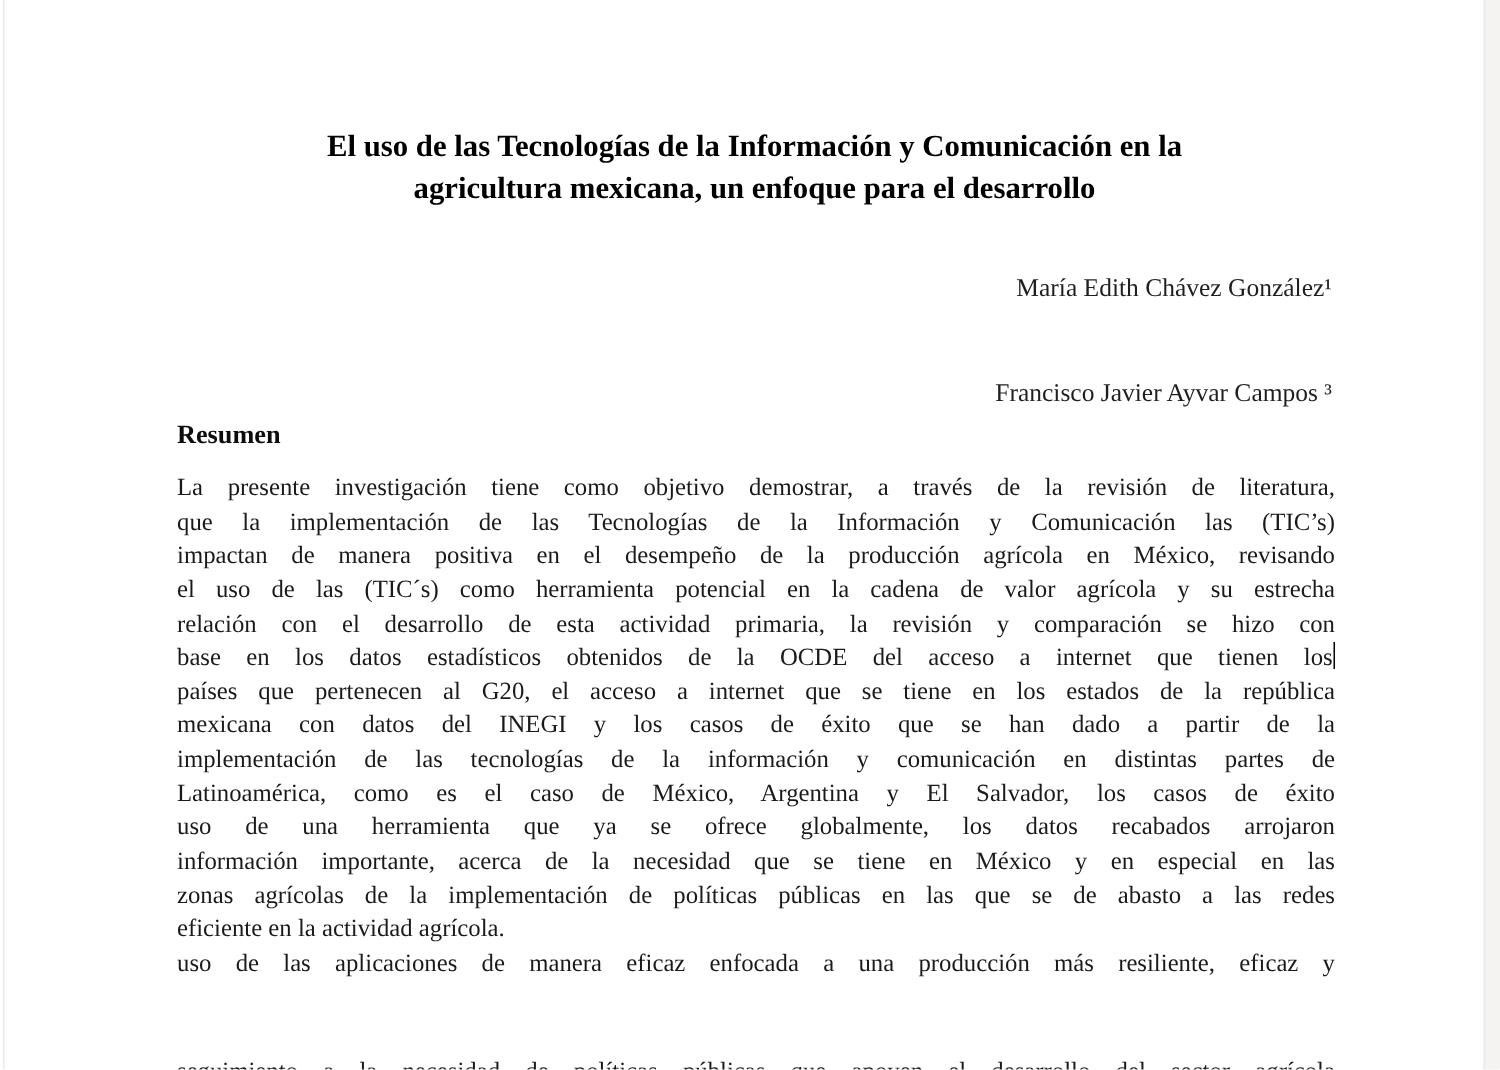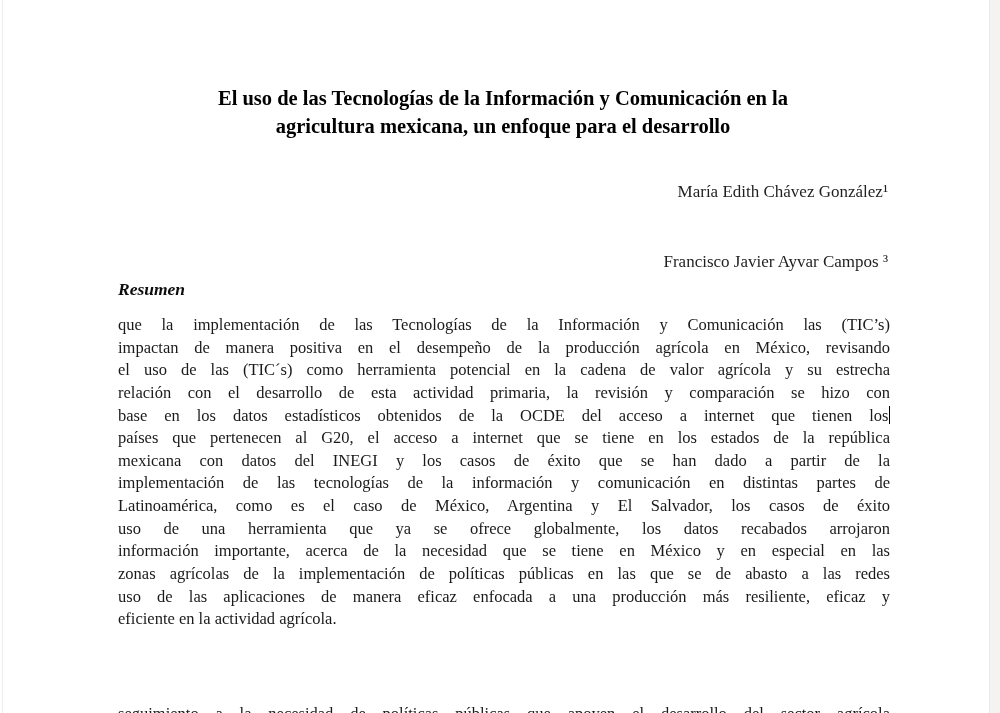--- a/index.html
+++ b/index.html
@@ -55,21 +55,20 @@
   .authors .author-line {
     line-height: 33.5px;
     margin-top: 36px;
   }
   .resumen-heading {
     position: absolute;
     left: 112px; top: 279px;
     font-size: 17.5px;
     font-weight: bold;
     color: #0d0d0d;
-    font-style: italic;
   }
   .abstract {
     position: absolute;
     left: 112px; top: 314px;
     width: 772px;
     font-size: 16.5px;
     color: #1a1a1a;
   }
   .abs-line {
     height: 22.63px;
@@ -111,34 +110,35 @@
   </div>
 
   <div class="authors">
     <div class="author-line">María Edith Chávez González¹</div>
     <div class="author-line">Francisco Javier Ayvar Campos ³</div>
   </div>
 
   <div class="resumen-heading">Resumen</div>
 
   <div class="abstract">
+      <div class="abs-line">La presente investigación tiene como objetivo demostrar, a través de la revisión de literatura,</div>
       <div class="abs-line">que la implementación de las Tecnologías de la Información y Comunicación las (TIC’s)</div>
       <div class="abs-line">impactan de manera positiva en el desempeño de la producción agrícola en México, revisando</div>
       <div class="abs-line">el uso de las (TIC´s) como herramienta potencial en la cadena de valor agrícola y su estrecha</div>
       <div class="abs-line">relación con el desarrollo de esta actividad primaria, la revisión y comparación se hizo con</div>
       <div class="abs-line">base en los datos estadísticos obtenidos de la OCDE del  acceso a internet que tienen los<span class="caret"></span></div>
       <div class="abs-line">países que pertenecen al G20, el acceso a internet que se tiene en los estados de la república</div>
       <div class="abs-line">mexicana con datos del INEGI y los casos de éxito que se han dado a partir de la</div>
       <div class="abs-line">implementación de las tecnologías de la información y comunicación en distintas partes de</div>
       <div class="abs-line">Latinoamérica, como es el caso de México, Argentina y El Salvador, los casos de éxito</div>
       <div class="abs-line">uso de una herramienta que ya se ofrece globalmente, los datos recabados arrojaron</div>
       <div class="abs-line">información importante, acerca de la necesidad que se tiene en México y en especial en las</div>
       <div class="abs-line">zonas agrícolas de la implementación de políticas públicas en las que se de abasto a las redes</div>
+      <div class="abs-line last">eficiente en la actividad agrícola.</div>
       <div class="abs-line">uso de las aplicaciones de manera eficaz enfocada a una producción más resiliente, eficaz y</div>
-      <div class="abs-line last">eficiente en la actividad agrícola.</div>
     </div>
 
   <div class="clipped-line">seguimiento a la necesidad de políticas públicas que apoyen el desarrollo del sector agrícola</div>
 
 </div>
 
 <div class="left-edge"></div>
 <div class="right-strip"></div>
 
 </body></html>

